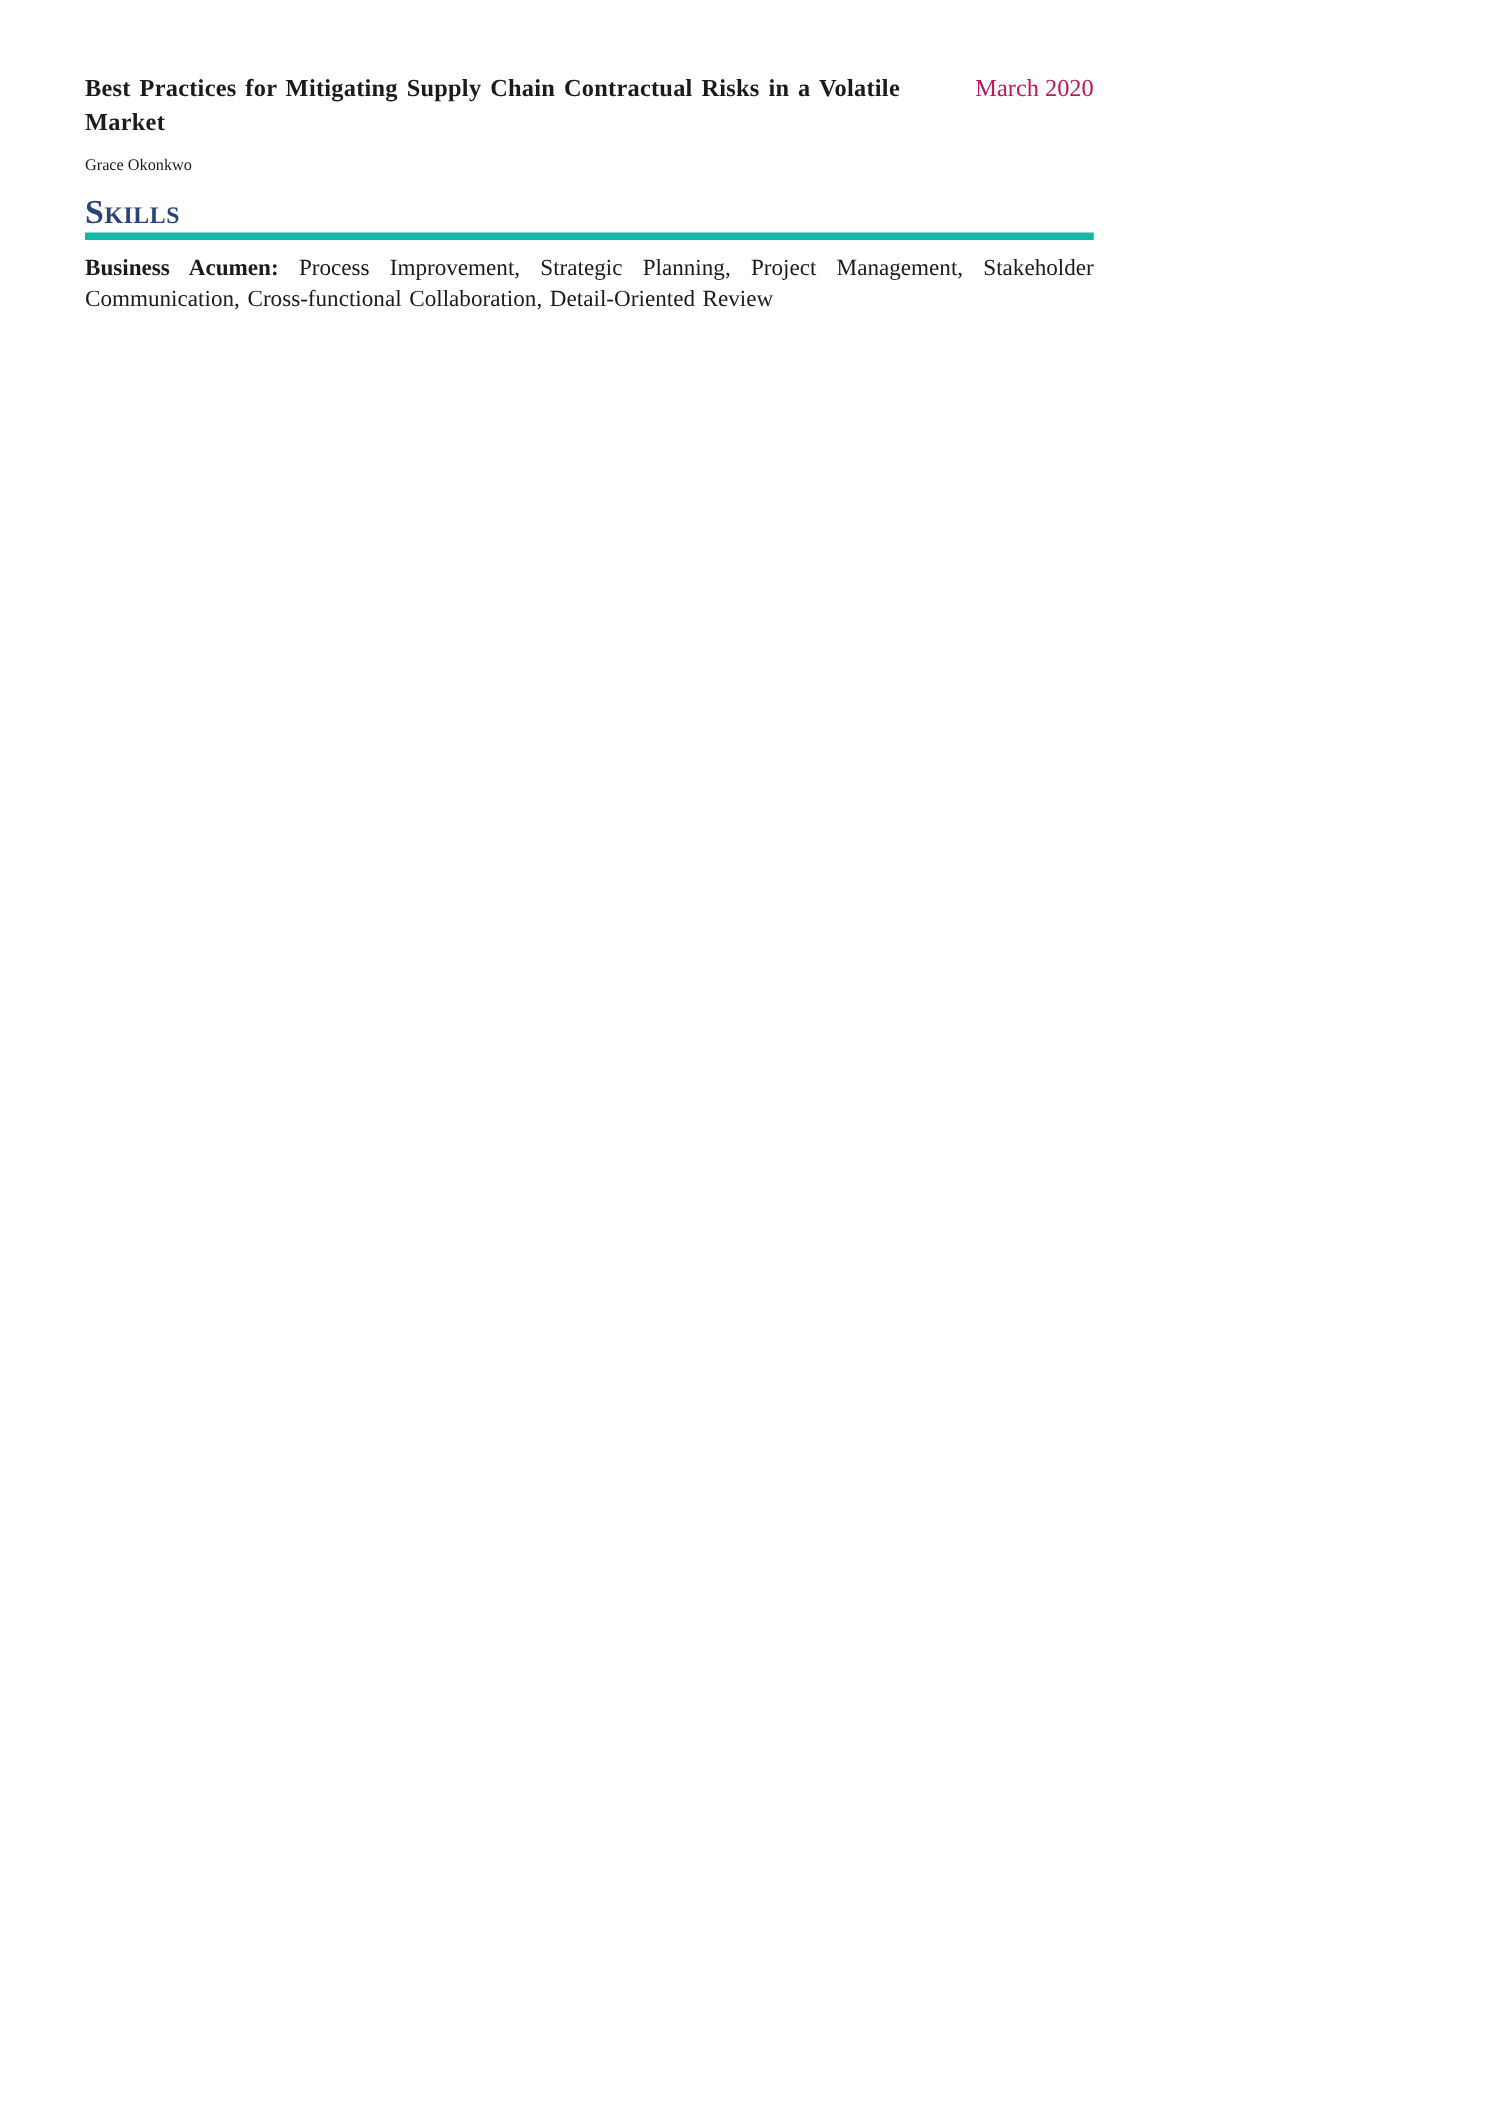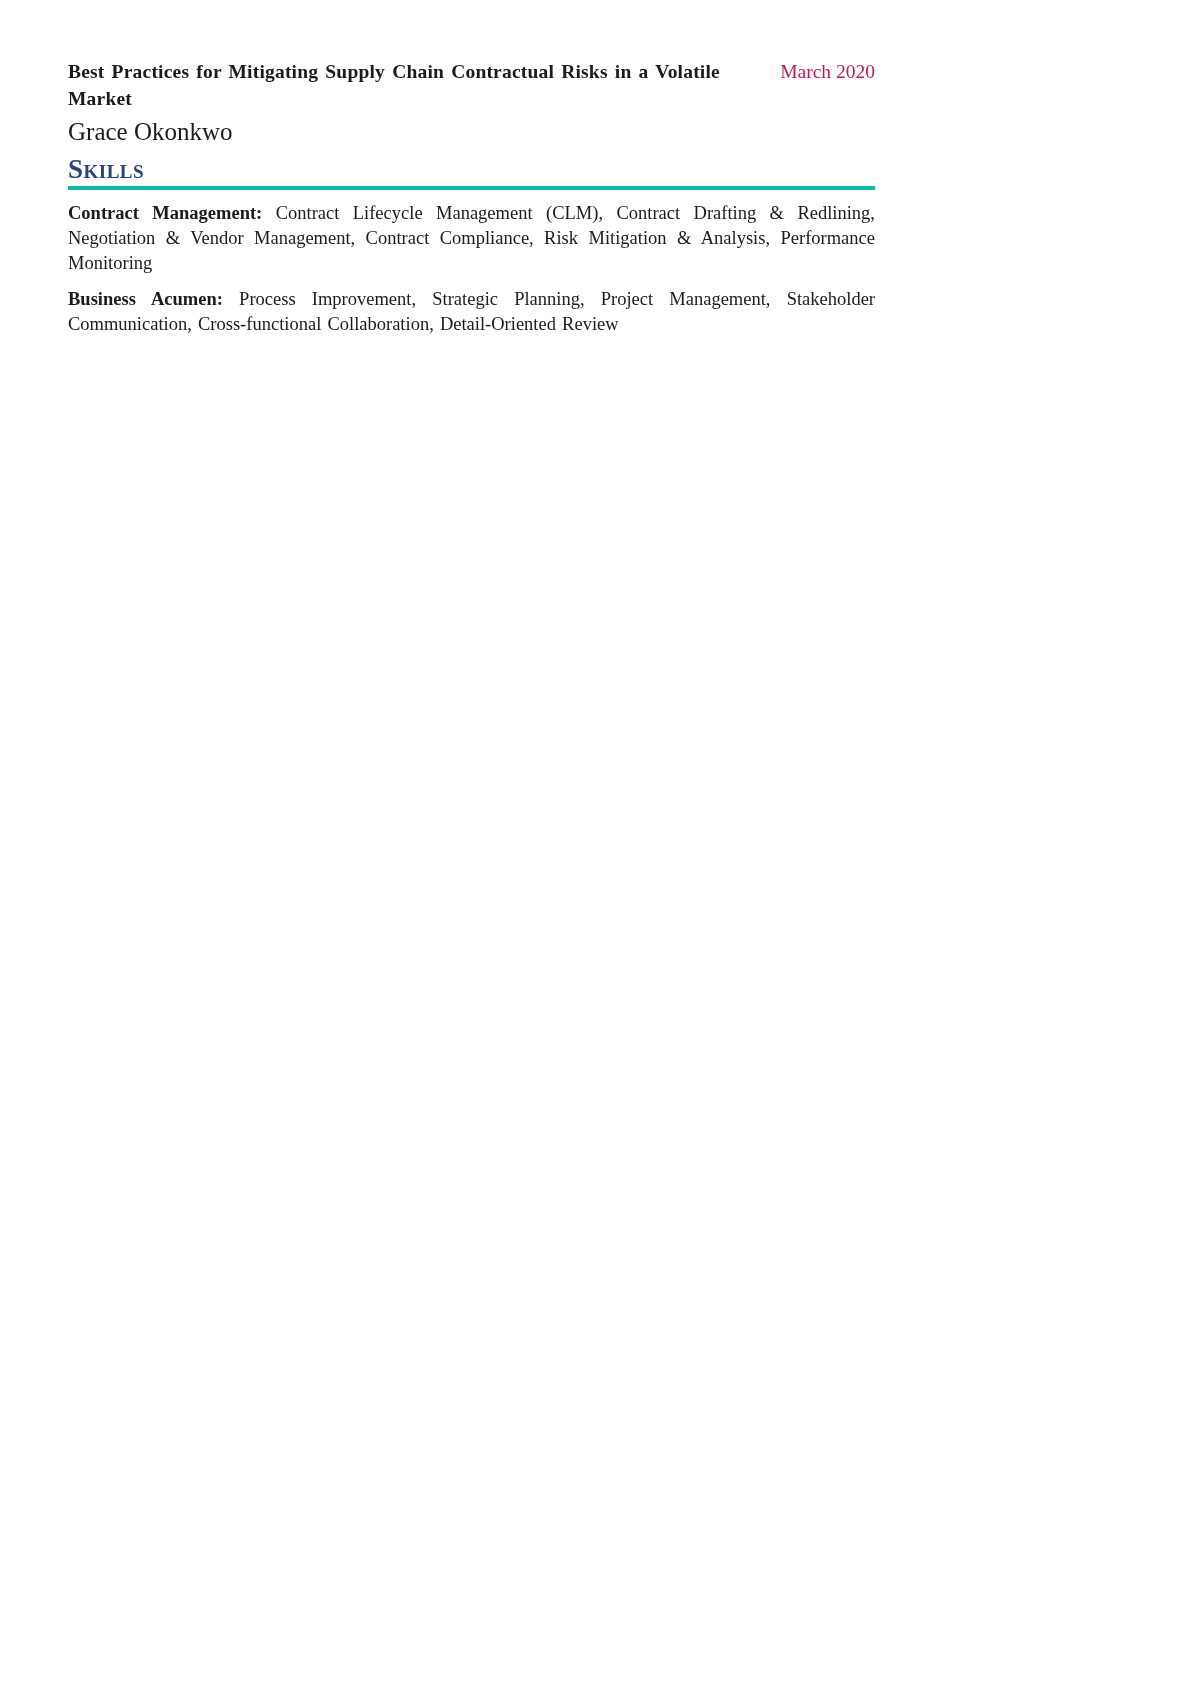--- a/index.html
+++ b/index.html
@@ -32,34 +32,34 @@
     word-spacing: 2px;
   }
   .doc-date {
     font-size: 19.5px;
     font-weight: normal;
     color: #be185d;
     line-height: 27px;
     white-space: nowrap;
   }
   .doc-author {
-    font-size: 25px;
+    font-size: 13px;
     line-height: 26px;
     margin-top: 7px;
     color: #1b1b1b;
   }
   .section-heading {
     margin-top: 9px;
     font-size: 27px;
     line-height: 31px;
     font-weight: bold;
     font-variant: small-caps;
     letter-spacing: 0.5px;
     color: #2a4479;
-    border-bottom: 4px solid #14b8a6;
+    border-bottom: 6px solid #14b8a6;
     padding-bottom: 1px;
   }
   .skills-list { margin-top: 3px; }
   .skill-para {
     font-size: 18.5px;
     line-height: 25px;
     text-align: justify;
     margin-top: 11px;
     word-spacing: 1.5px;
     color: #1b1b1b;
@@ -77,21 +77,20 @@
     <span class="doc-title">Best Practices for Mitigating Supply Chain Contractual Risks in a Volatile Market</span>
     <span class="doc-date">March 2020</span>
   </div>
 
   <div class="doc-author">Grace Okonkwo</div>
 
   <div class="section-heading">Skills</div>
 
   <div class="skills-list">
 
-    <p class="skill-para"><span class="skill-label">Contract Management:</span> <span>Contract Lifecycle Management (CLM), Contract Drafting &amp; Redlining, Negotiation &amp; Vendor Management, Contract Compliance, Risk Mitigation &amp; Analysis, Performance Monitoring</span></p>
 
 
 
     <p class="skill-para"><span class="skill-label">Business Acumen:</span> <span>Process Improvement, Strategic Planning, Project Management, Stakeholder Communication, Cross-functional Collaboration, Detail-Oriented Review</span></p>
 
   </div>
 
 </div>
 
 </body></html>

